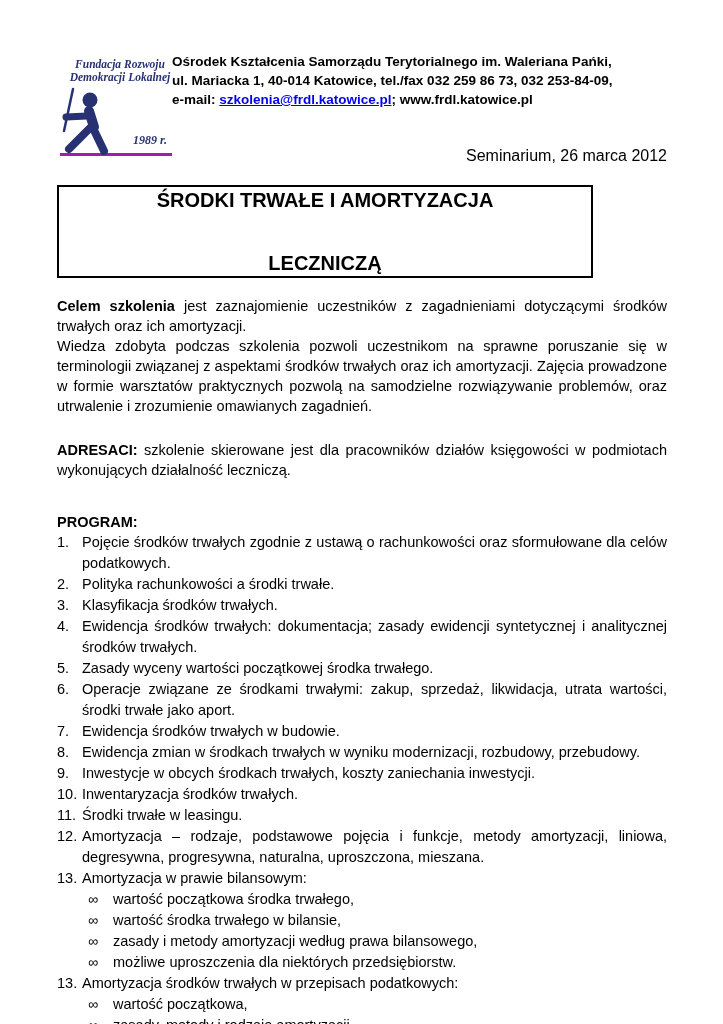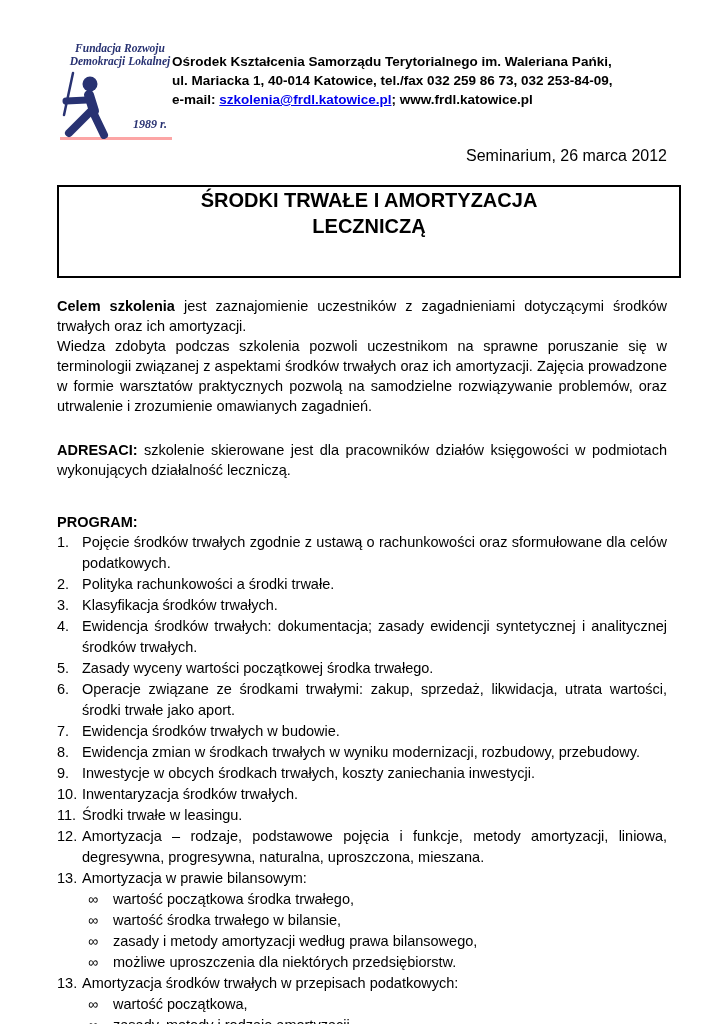--- a/index.html
+++ b/index.html
@@ -10,23 +10,23 @@
     height: 1024px;
     background: #ffffff;
     color: #000000;
     font-family: "Liberation Sans", "DejaVu Sans", sans-serif;
     overflow: hidden;
   }
 
   
   .logo-block {
     position: absolute;
-    left: 60px; top: 42px;
+    left: 60px; top: 58px;
     width: 112px; height: 98px;
-    border-bottom: 3px solid #fca5a5;
+    border-bottom: 3px solid #a21caf;
   }
   .logo-text {
     position: absolute;
     left: 8px; right: 0; top: 0;
     text-align: center;
     font-family: "Liberation Serif", "DejaVu Serif", serif;
     font-style: italic;
     font-weight: bold;
     font-size: 11.5px;
     line-height: 12.5px;
@@ -66,25 +66,25 @@
     position: absolute;
     top: 147px; right: 56px;
     font-size: 16px;
     font-weight: normal;
   }
 
   
   .title-box {
     position: absolute;
     left: 57px; top: 185px;
-    width: 624px; height: 93px;
+    width: 536px; height: 93px;
     border: 2px solid #000000;
     display: flex;
     flex-direction: column;
-    justify-content: flex-start;
+    justify-content: space-between;
     text-align: center;
     font-size: 20px;
     font-weight: bold;
     line-height: 26px;
   }
 
   
   .content {
     position: absolute;
     left: 57px; top: 296px;

